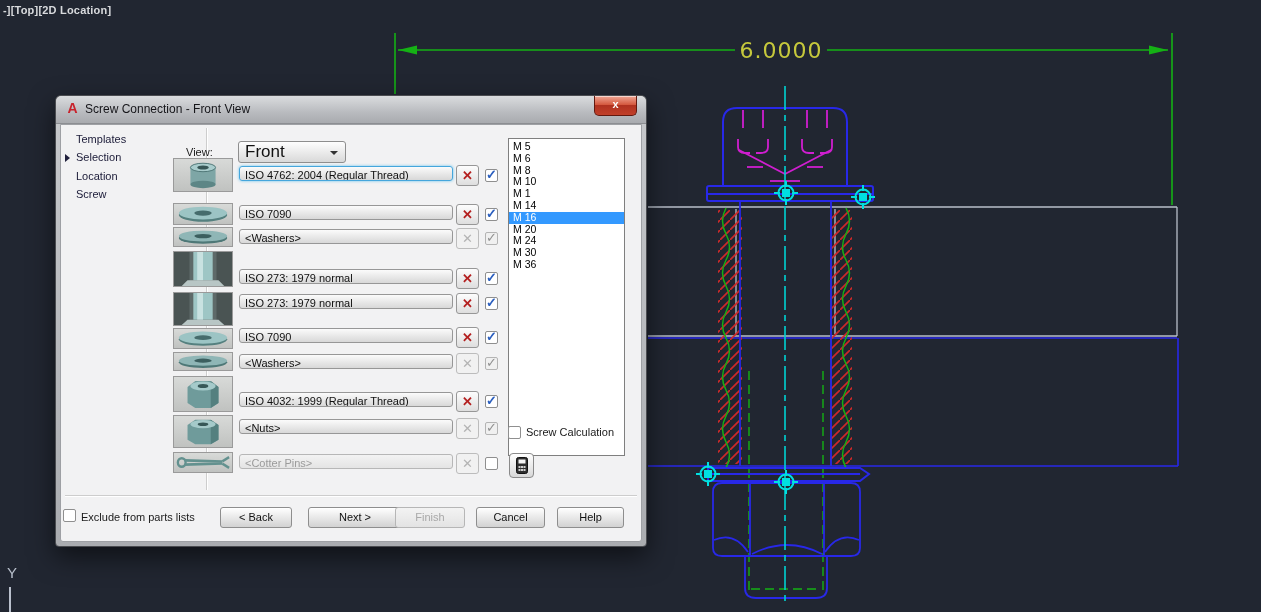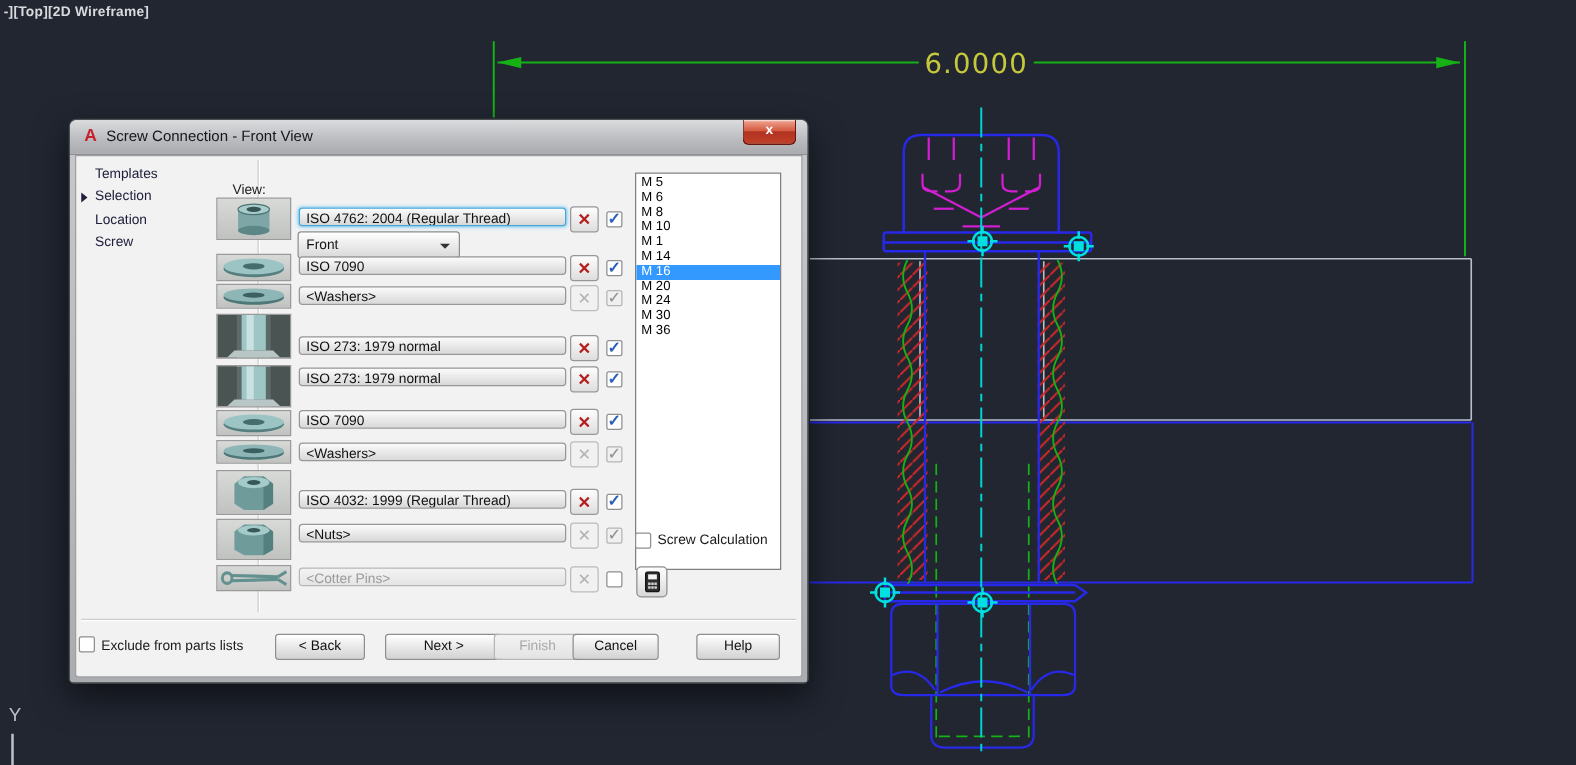--- a/index.html
+++ b/index.html
@@ -31,23 +31,23 @@
 
   .vsep{position:absolute;left:150px;top:32px;width:1px;height:362px;background:#cdcdcd;box-shadow:1px 0 0 #fff;}
   .hsep{position:absolute;left:9px;top:399px;width:572px;height:1px;background:#cdcdcd;box-shadow:0 1px 0 #fff;}
 
   .nav-item{position:absolute;left:20px;font-size:11px;color:#20203c;cursor:pointer;}
   .nav-arrow{position:absolute;left:9px;top:58px;width:0;height:0;
        border-left:5px solid #20203c;border-top:4px solid transparent;border-bottom:4px solid transparent;}
 
   .lbl{position:absolute;font-size:11px;color:#1a1a1a;}
 
-  .dd{position:absolute;left:182px;top:45px;width:130px;height:22px;box-sizing:border-box;
+  .dd{position:absolute;left:182px;top:45px;width:108px;height:22px;box-sizing:border-box;
       border:1px solid #8e8e8e;border-radius:3px;background:linear-gradient(#fefefe,#d9d9d9);
-      font-size:11px;line-height:20px;padding-left:6px;color:#111;cursor:pointer;margin-top:44px;}
+      font-size:17px;line-height:20px;padding-left:6px;color:#111;cursor:pointer;}
   .dd-arrow{position:absolute;right:7px;top:9px;width:0;height:0;
       border-top:4px solid #333;border-left:4px solid transparent;border-right:4px solid transparent;}
 
   .thumb{position:absolute;left:117px;width:60px;box-sizing:border-box;border:1px solid #9a9a9a;
       background:linear-gradient(#d8dad8,#c0c2c0);}
   .thumb svg{display:block;width:100%;height:100%;}
 
   .field{position:absolute;left:183px;width:214px;height:15px;box-sizing:border-box;
       border:1px solid #979797;border-radius:3px;background:linear-gradient(#fbfbfb,#d8d8d8);
       font-size:11px;line-height:17px;padding:0 5px;color:#101010;white-space:nowrap;overflow:hidden;cursor:pointer;}
@@ -79,21 +79,21 @@
 
   .btn{position:absolute;top:411px;height:21px;box-sizing:border-box;
       border:1px solid #8e8e8e;border-radius:3px;background:linear-gradient(#ffffff,#d2d2d2);
       font-size:11px;text-align:center;line-height:19px;color:#111;cursor:pointer;
       box-shadow:inset 0 1px 0 #fff;}
   .btn.disabled{color:#a8a8a8;background:linear-gradient(#f3f3f3,#e3e3e3);border-color:#b6b6b6;box-shadow:none;cursor:default;}
 </style>
 </head>
 <body>
 
-<div class="vp-label">-][Top][2D Wireframe]</div>
+<div class="vp-label">-][Top][2D Location]</div>
 <div class="ucs-y">Y</div>
 <div class="ucs-line"></div>
 
 <svg id="cad" viewBox="0 0 1261 612">
   <defs>
     <pattern id="hatch" width="10" height="10" patternUnits="userSpaceOnUse">
       <path d="M0,10 L10,0" stroke="#d02828" stroke-width="1.6"></path>
     </pattern>
   </defs>
 
@@ -381,15 +381,15 @@
         <rect x="7.5" y="12" width="2" height="2" fill="#cfcfcf"></rect>
       </svg>
   </div>
 
   <span class="cb unchecked" style="left:7px;top:413px"></span>
   <div class="lbl" style="left:25px;top:415px">Exclude from parts lists</div>
 
   <div class="btn" style="left:164px;width:72px">&lt; Back</div>
   <div class="btn" style="left:252px;width:94px">Next &gt;</div>
   <div class="btn disabled" style="left:339px;width:70px">Finish</div>
-  <div class="btn" style="left:402px;width:69px">Cancel</div>
+  <div class="btn" style="left:420px;width:69px">Cancel</div>
   <div class="btn" style="left:501px;width:67px">Help</div>
 </div>
 
 </body></html>

